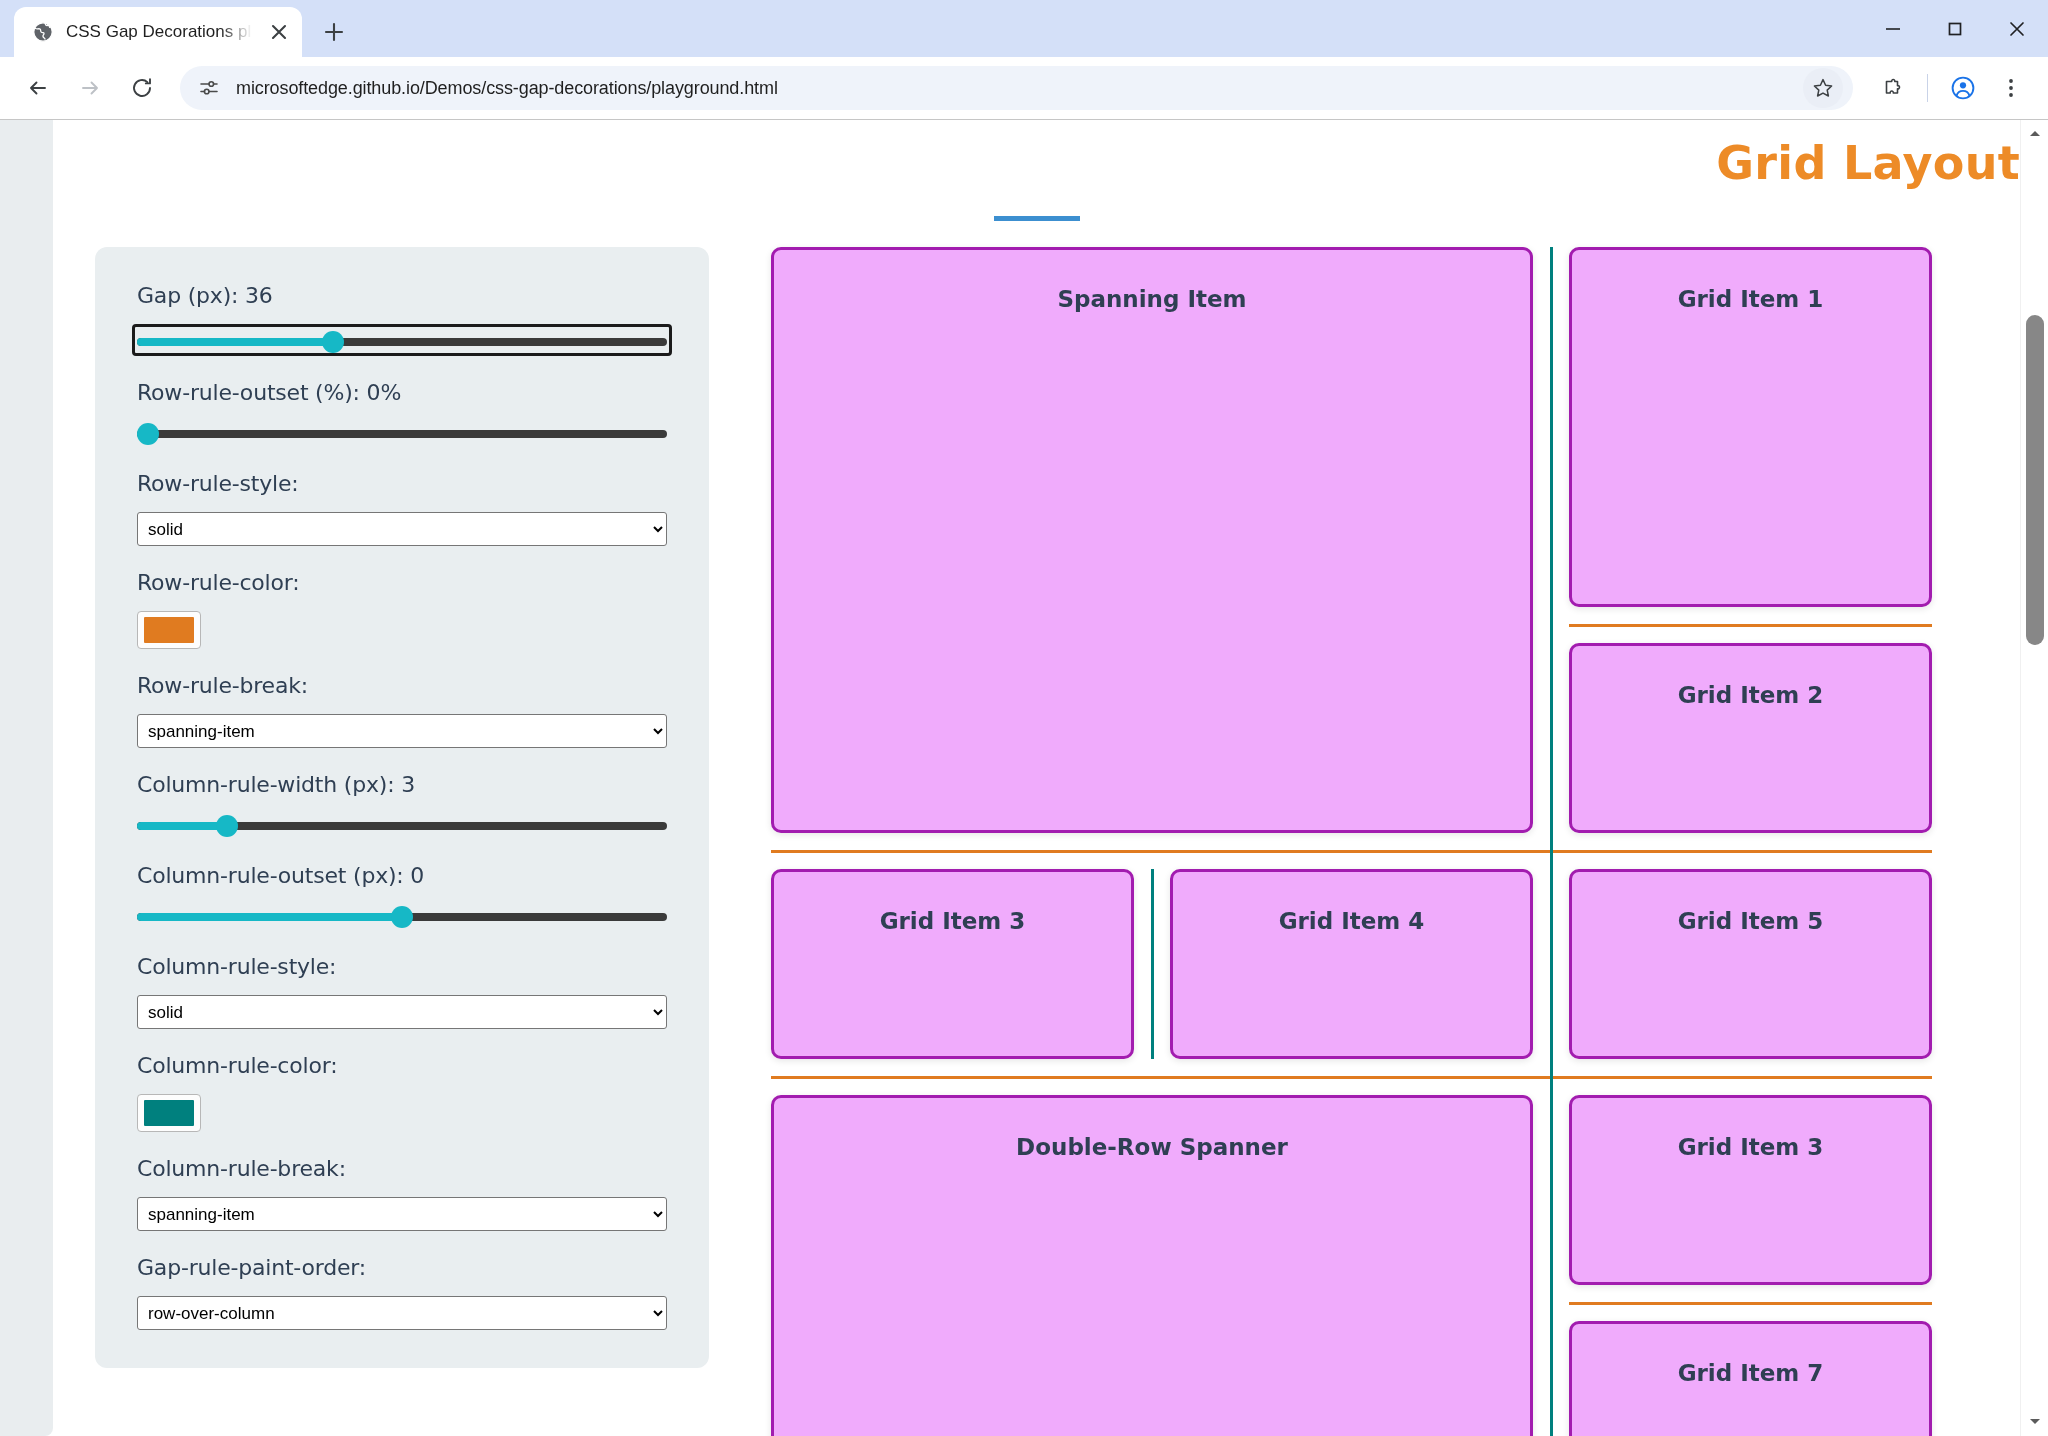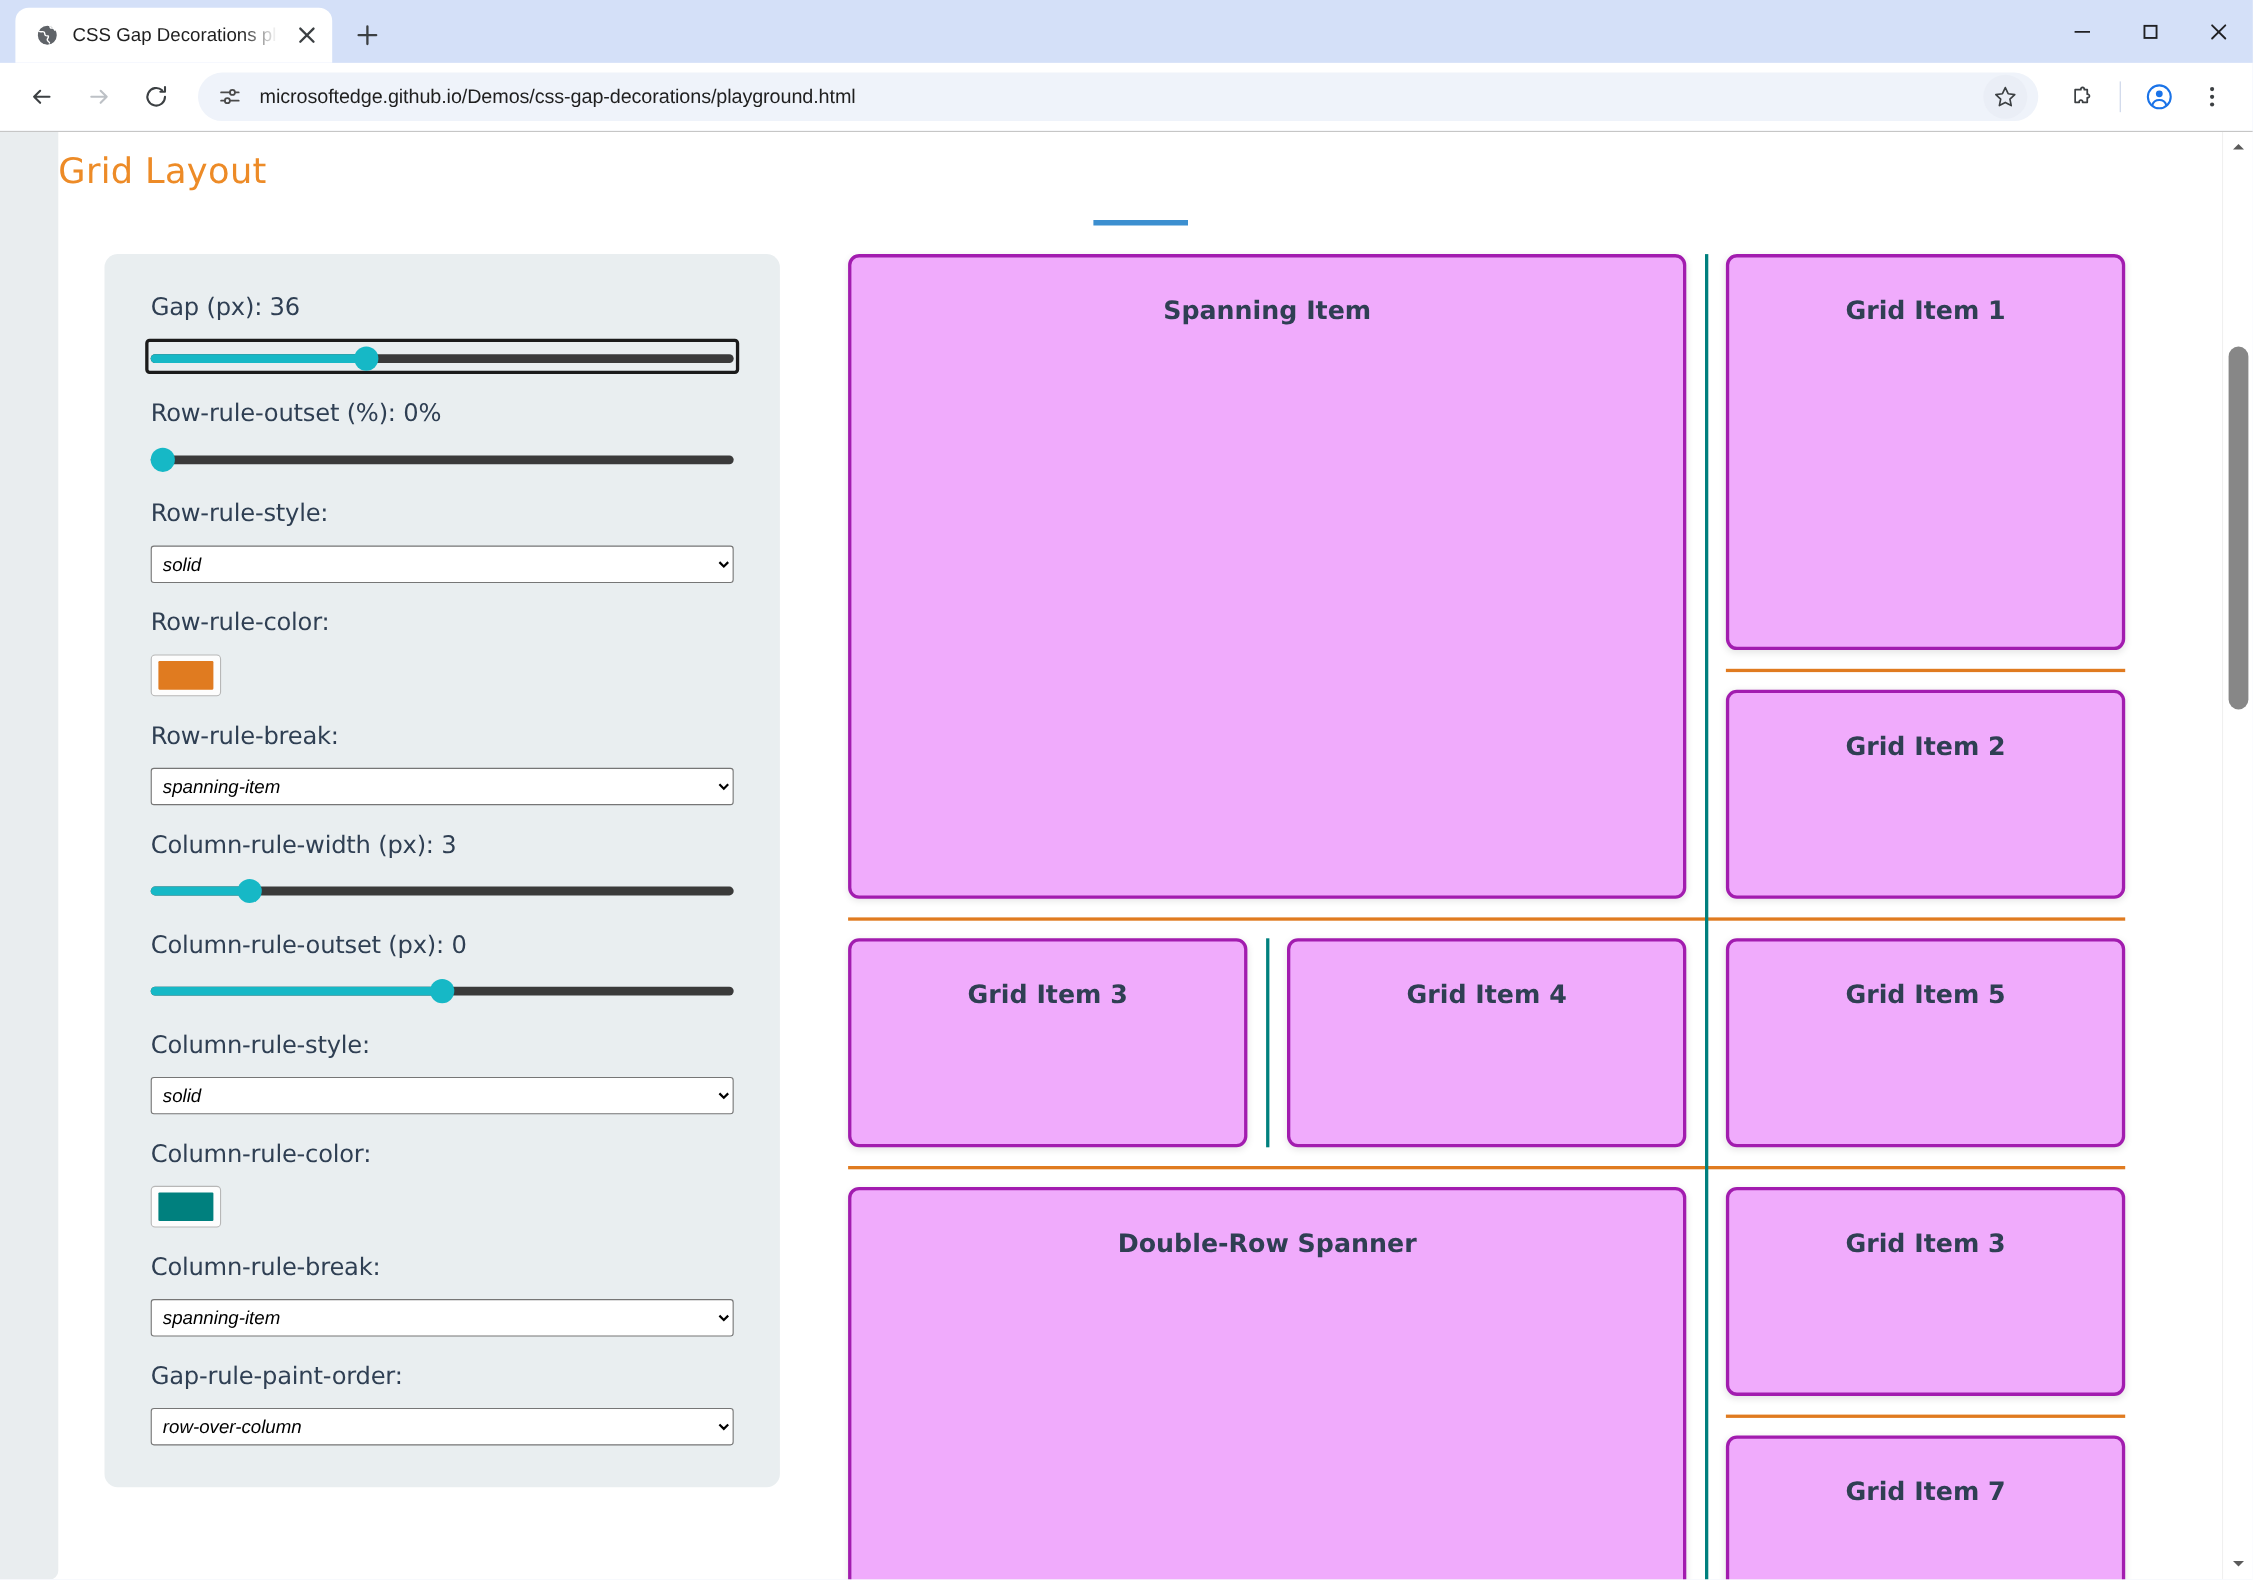--- a/index.html
+++ b/index.html
@@ -68,21 +68,21 @@
   
   .vscroll { position:absolute; right:0; top:0; width:28px; height:100%; background:#ffffff; border-left:1px solid #f0f0f0;}
   .vs-arrow { position:absolute; left:0; width:28px; height:26px; display:flex; align-items:center; justify-content:center; }
   .vs-arrow.top { top:0; } .vs-arrow.bot { bottom:2px; }
   .vs-thumb { position:absolute; left:5px; width:18px; top:195px; height:330px; background:#878787; border-radius:9px; }
 
   
   .content { position:absolute; left:53px; top:0; right:28px; bottom:0; }
 
   .page-title {
-    text-align:left; color:#ed8b27; font-size: 32px; font-weight: 400;
+    text-align:right; color:#ed8b27; font-size: 46px; font-weight: 700;
     letter-spacing: 0.3px; margin-top: 16px; font-family: "DejaVu Sans", sans-serif;
   }
   .title-underline { width: 86px; height: 5px; background:#3c8fd0; margin: 26px auto 0; }
 
   .layout { display:flex; gap: 0; margin-top: 26px; padding-left: 42px; }
 
   
   .controls {
     width: 614px; flex: 0 0 614px; background:#e9eef0; border-radius: 12px;
     padding: 36px 42px 38px 42px; align-self: flex-start;
@@ -101,21 +101,20 @@
   .slider.focused { border:3px solid #1b1b1b; border-radius:4px; padding:2px 2px; height: 32px; margin-left:-5px; margin-right:-5px;}
   .slider.focused .track, .slider.focused .fill { top:11px; }
   .slider.focused .thumb { top:4px; }
   .slider.focused .track { left:2px; right:2px; }
   .slider.focused .fill { left:2px; }
 
   select.ctrl-select {
     width: 100%; height: 34px; font-size: 17px; font-family:"Liberation Sans", sans-serif;
     border: 1px solid #767676; border-radius: 3px; background:#fff; color:#000;
     padding: 0 6px;
-    font-style: italic;
   }
   .swatch-wrap {
     width: 64px; height: 38px; border: 1px solid #b7b7b7; border-radius:4px;
     background:#fdfdfd; padding: 5px 6px;
   }
   .swatch { width:100%; height:100%; border-radius:1px; }
 
   
   .gridwrap { flex: 1 1 auto; position: relative; margin-left: 62px; margin-right: 88px; }
   .demo-grid {

